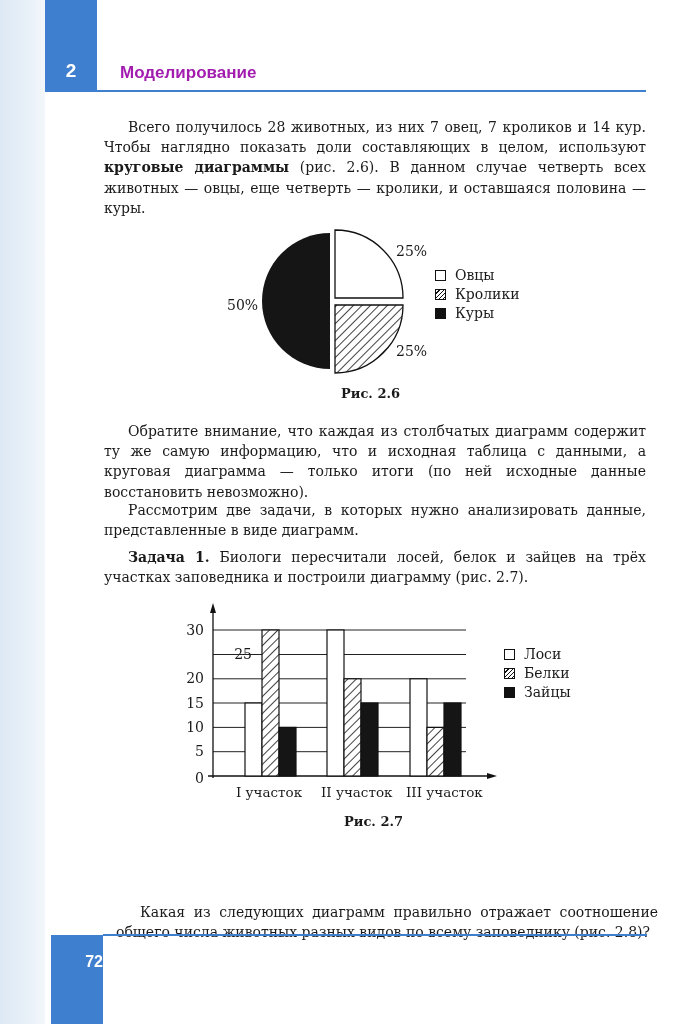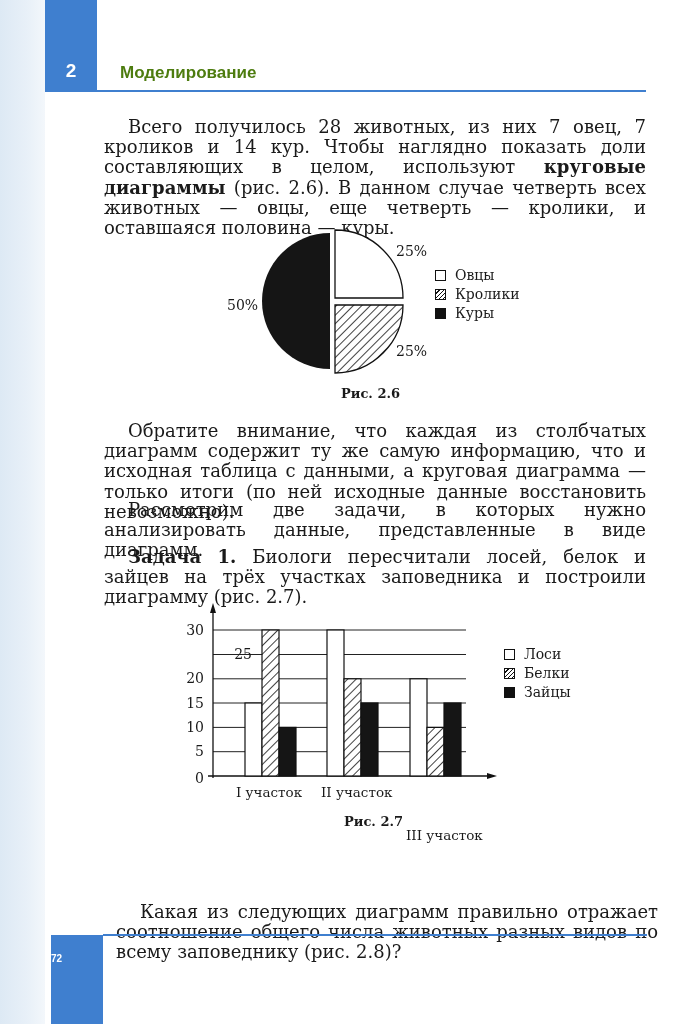--- a/index.html
+++ b/index.html
@@ -16,38 +16,38 @@
   .chapter-tab {
     position: absolute; left: 45px; top: 0; width: 52px; height: 92px;
     background: #3f7fcf;
   }
   .chapter-num {
     position: absolute; left: 45px; top: 60px; width: 52px; text-align: center;
     color: #ffffff; font-family: "Liberation Sans", sans-serif; font-weight: bold; font-size: 19px;
   }
   .chapter-title {
     position: absolute; left: 120px; top: 63px;
-    color: #4d7c0f; font-family: "Liberation Sans", sans-serif; font-weight: bold; font-size: 17px;
+    color: #a21caf; font-family: "Liberation Sans", sans-serif; font-weight: bold; font-size: 17px;
   }
   .header-rule {
     position: absolute; left: 97px; top: 90px; width: 549px; height: 2px; background: #3f7fcf;
   }
   .footer-rule {
     position: absolute; left: 103px; top: 934px; width: 544px; height: 2px; background: #3f7fcf;
   }
   .page-tab {
     position: absolute; left: 51px; top: 935px; width: 52px; height: 89px; background: #3f7fcf;
   }
   .page-num {
-    position: absolute; left: 51px; top: 953px; width: 52px; text-align: left;
-    color: #ffffff; font-family: "Liberation Sans", sans-serif; font-weight: bold; font-size: 10px;
+    position: absolute; left: 51px; top: 953px; width: 52px; text-align: right;
+    color: #ffffff; font-family: "Liberation Sans", sans-serif; font-weight: bold; font-size: 16px;
   }
   .para {
     position: absolute; left: 104px; width: 542px;
-    font-size: 18px; line-height: 20.2px; text-align: justify;
+    font-size: 14px; line-height: 20.2px; text-align: justify;
     text-indent: 24px;
   }
   .para b { font-weight: bold; }
   .caption {
     position: absolute; font-weight: bold; font-size: 13px;
   }
   .pie-label { position: absolute; font-size: 14px; }
   .legend { position: absolute; font-size: 14px; line-height: 19px; }
   .legend-row { display: flex; align-items: center; height: 19px; padding-left: 7px; }
   .swatch { width: 11px; height: 11px; border: 1px solid #111; margin-right: 9px; box-sizing: border-box; }
@@ -151,21 +151,21 @@
 <div class="ytick" style="left:180px;top:622px;">30</div>
 <div class="ytick" style="left:180px;top:646px;margin-left:48px;">25</div>
 <div class="ytick" style="left:180px;top:670px;">20</div>
 <div class="ytick" style="left:180px;top:695px;">15</div>
 <div class="ytick" style="left:180px;top:719px;">10</div>
 <div class="ytick" style="left:180px;top:743px;">5</div>
 <div class="ytick" style="left:180px;top:770px;">0</div>
 
 <div class="xtick" style="left:236px;top:784px;">I участок</div>
 <div class="xtick" style="left:321px;top:784px;">II участок</div>
-<div class="xtick" style="left:406px;top:784px;margin-top:43px;">III участок</div>
+<div class="xtick" style="left:406px;top:784px;">III участок</div>
 
 <div class="legend" style="left:497px;top:645px;text-align:center;">
   <div class="legend-row">
       <span class="swatch sw-white"></span>
       <span>Лоси</span>
     </div>
   <div class="legend-row">
       <span class="swatch sw-hatch"></span>
       <span>Белки</span>
     </div>

